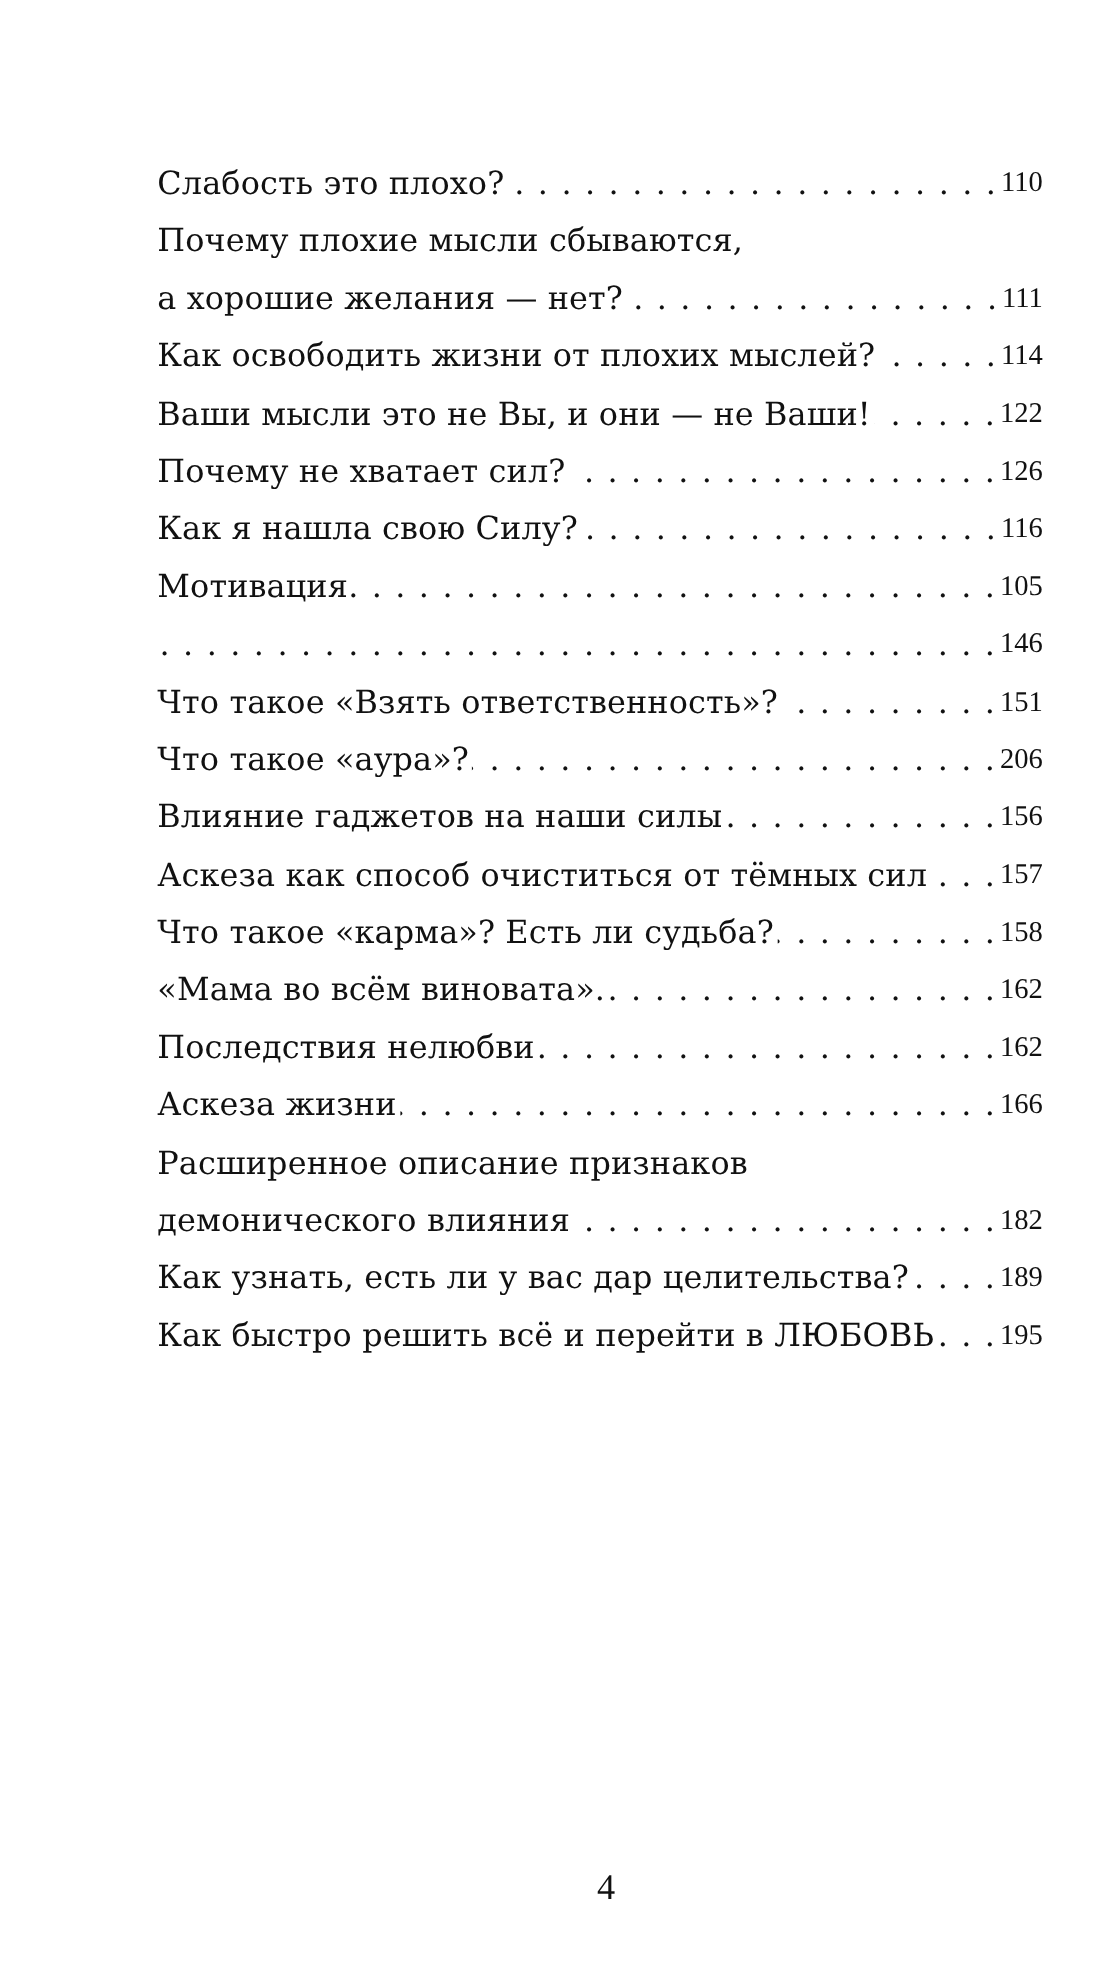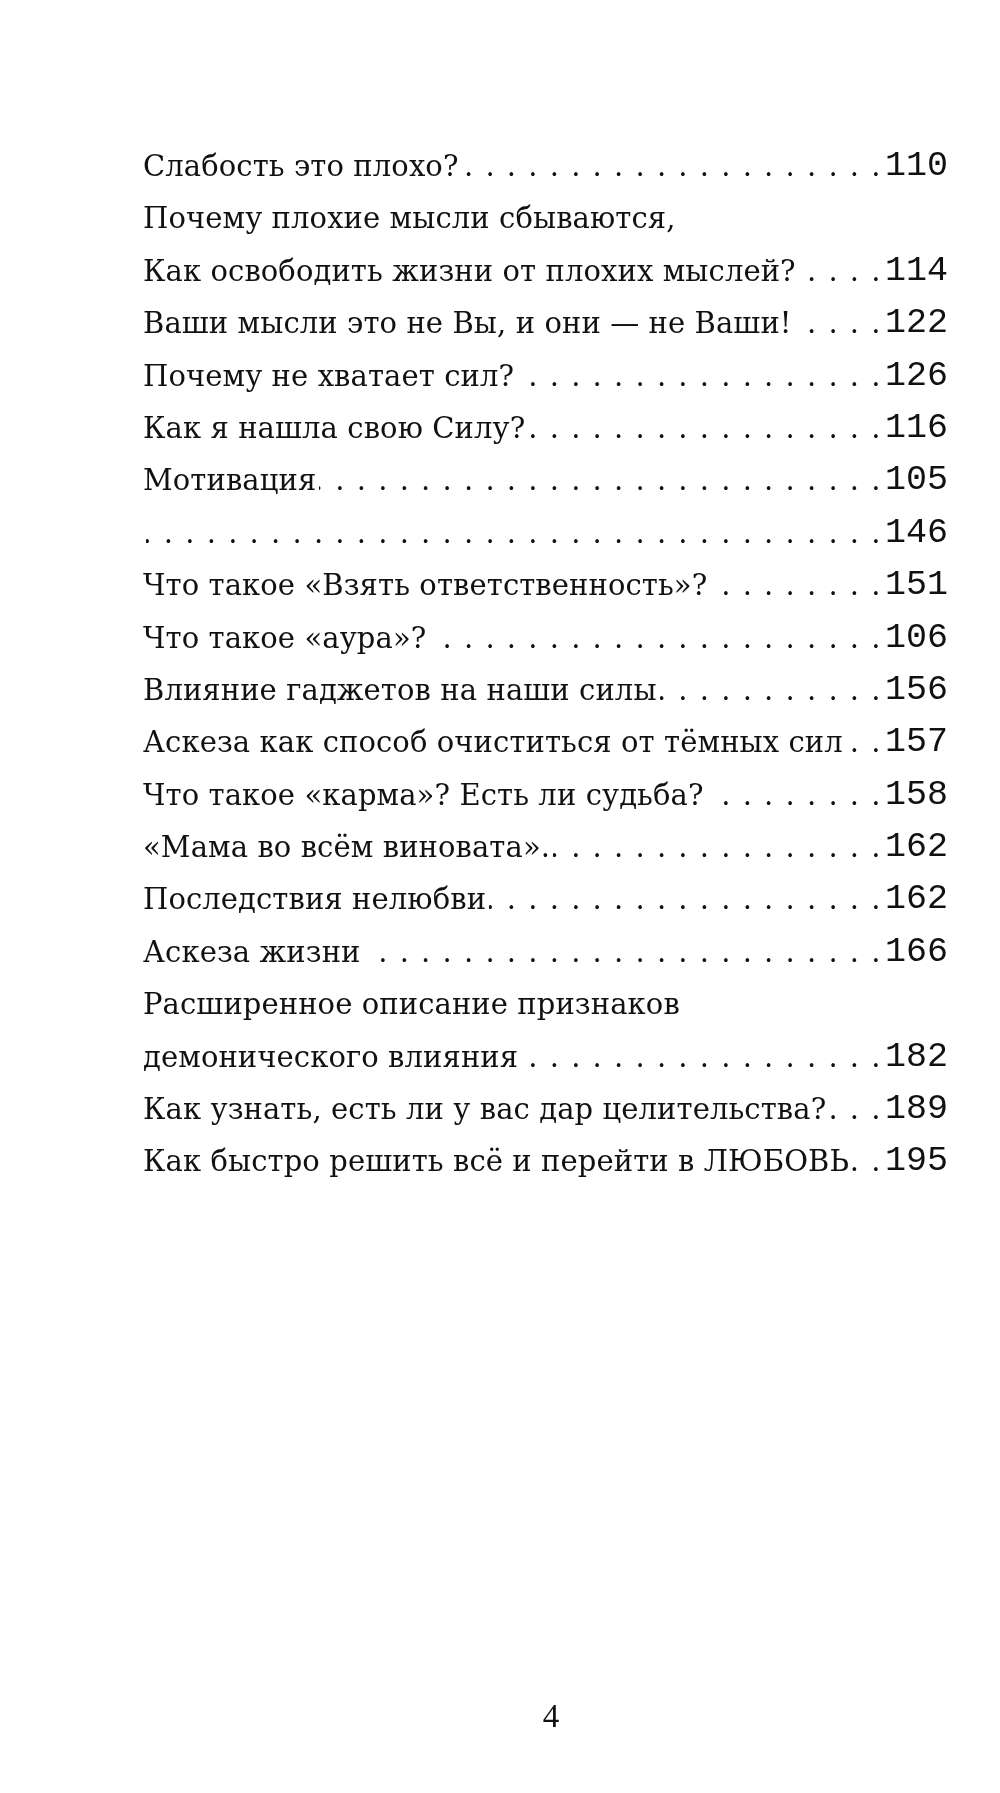--- a/index.html
+++ b/index.html
@@ -43,22 +43,22 @@
     .toc-leader::after {
       content: ". . . . . . . . . . . . . . . . . . . . . . . . . . . . . . . . . . . . . . . . . . . . . . . . . . . . . . . . . . . . . . . . . . . . . . . . . . . .";
       position: absolute;
       right: 0;
       top: 0;
       letter-spacing: 1.5px;
       white-space: nowrap;
     }
     .toc-page {
       flex: 0 0 auto;
-      font-family: Liberation Mono, monospace;
-      font-size: 35px;
+      font-family: Liberation Serif, serif;
+      font-size: 26px;
     }
     .page-number {
       position: absolute;
       left: 0;
       width: 1000px;
       top: 1698px;
       text-align: center;
       font-family: "Liberation Serif", serif;
       font-size: 33px;
       padding-left: 102px;
@@ -69,20 +69,25 @@
 <body>
 
 <div class="toc">
   <div class="toc-line">
       <span class="toc-title">Слабость это плохо?</span>
       <span class="toc-leader"></span>
       <span class="toc-page">110</span>
     </div>
   <div class="toc-line">
       <span class="toc-title">Почему плохие мысли сбываются,</span>
+    </div>
+  <div class="toc-line">
+      <span class="toc-title">а хорошие желания — нет?</span>
+      <span class="toc-leader"></span>
+      <span class="toc-page">111</span>
     </div>
   <div class="toc-line">
       <span class="toc-title">Как освободить жизни от плохих мыслей?</span>
       <span class="toc-leader"></span>
       <span class="toc-page">114</span>
     </div>
   <div class="toc-line">
       <span class="toc-title">Ваши мысли это не Вы, и они — не Ваши!</span>
       <span class="toc-leader"></span>
       <span class="toc-page">122</span>
@@ -107,21 +112,21 @@
       <span class="toc-page">146</span>
     </div>
   <div class="toc-line">
       <span class="toc-title">Что такое «Взять ответственность»?</span>
       <span class="toc-leader"></span>
       <span class="toc-page">151</span>
     </div>
   <div class="toc-line">
       <span class="toc-title">Что такое «аура»?</span>
       <span class="toc-leader"></span>
-      <span class="toc-page">106</span>
+      <span class="toc-page">206</span>
     </div>
   <div class="toc-line">
       <span class="toc-title">Влияние гаджетов на наши силы</span>
       <span class="toc-leader"></span>
       <span class="toc-page">156</span>
     </div>
   <div class="toc-line">
       <span class="toc-title">Аскеза как способ очиститься от тёмных сил</span>
       <span class="toc-leader"></span>
       <span class="toc-page">157</span>

